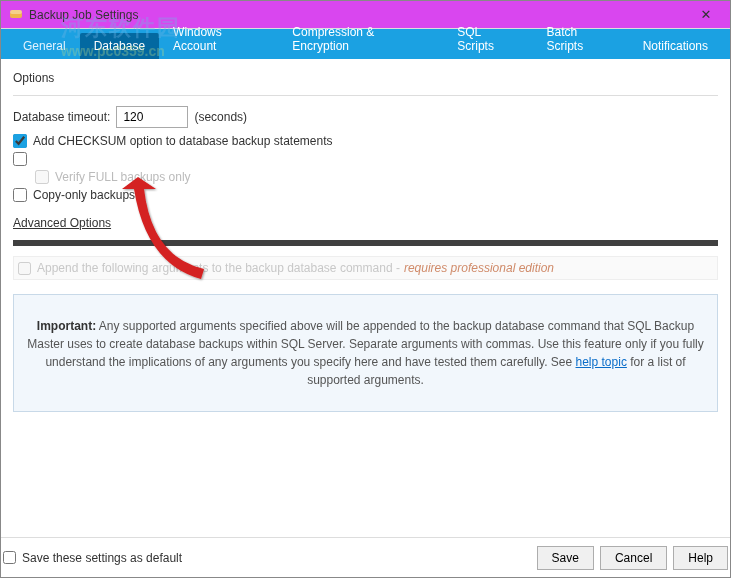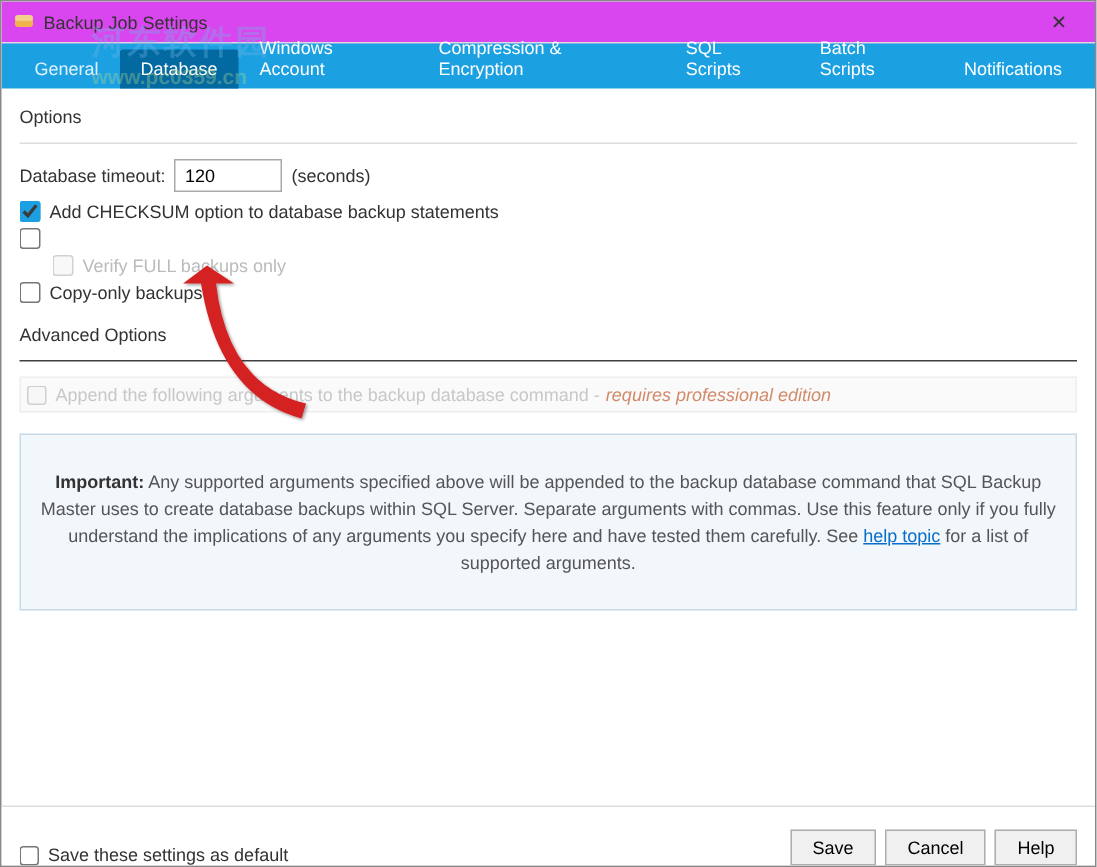--- a/index.html
+++ b/index.html
@@ -25,37 +25,37 @@
 .row label { font-size: 12px; }
 .txt-input { border: 1px solid #a9a9a9; height: 22px; padding: 0 6px; font-size: 12px; }
 .timeout-input { width: 72px; margin: 0 6px; }
 
 .check-row { display: flex; align-items: center; margin: 4px 0; font-size: 12px; }
 .check-row input[type="checkbox"] { width: 14px; height: 14px; margin-right: 6px; accent-color: #1ba1e2; }
 .check-row.indent { margin-left: 22px; }
 .disabled-text { color: #bbb; }
 
 .adv-section { margin-top: 14px; }
-.adv-underline { border-bottom: 1px solid #404040; padding-bottom: 2px; margin-bottom: 10px; }
+.adv-underline { border-bottom: 6px solid #404040; padding-bottom: 2px; margin-bottom: 10px; text-decoration: underline; }
 
 .adv-args-row { border: 1px solid #eee; background: #fafafa; height: 24px; display: flex; align-items: center; padding: 0 4px; color: #c8c8c8; }
 .adv-args-row input { margin-right: 6px; }
 .requires { font-style: italic; color: #d08b6a; margin-left: 4px; }
 
 .info-box { margin-top: 14px; border: 1px solid #c8d9e8; background: #f2f7fc; padding: 22px 12px; color: #555; line-height: 1.5; text-align: center; }
 .info-box .important { font-weight: bold; color: #333; }
 .info-box a { color: #0a6dc9; text-decoration: underline; }
 
 .watermark { position: absolute; top: 12px; left: 60px; opacity: 0.35; font-family: sans-serif; pointer-events: none; }
 .watermark .cn { color: #6fb5e6; font-size: 22px; font-weight: bold; letter-spacing: 2px; }
 .watermark .url { color: #b0d98d; font-size: 14px; font-weight: bold; }
 
 .arrow-svg { position: absolute; top: 110px; left: 115px; pointer-events: none; }
 
-.footer { position: absolute; bottom: 0; left: 0; right: 0; height: 40px; border-top: 1px solid #ddd; display: flex; align-items: flex-end; padding: 0 12px; background: #fff; }
+.footer { position: absolute; bottom: 0; left: 0; right: 0; height: 40px; border-top: 1px solid #ddd; display: flex; align-items: center; padding: 0 2px; background: #fff; }
 .footer-left { flex: 1; display: flex; align-items: center; }
 .footer-left input { margin-right: 6px; }
 .btn { border: 1px solid #adadad; background: #f0f0f0; height: 24px; padding: 0 14px; font-size: 12px; margin-left: 6px; cursor: pointer; }
 </style>
 </head>
 <body>
 
 <div class="titlebar">
   <span class="title-icon">
     <svg width="14" height="14" viewBox="0 0 14 14">

